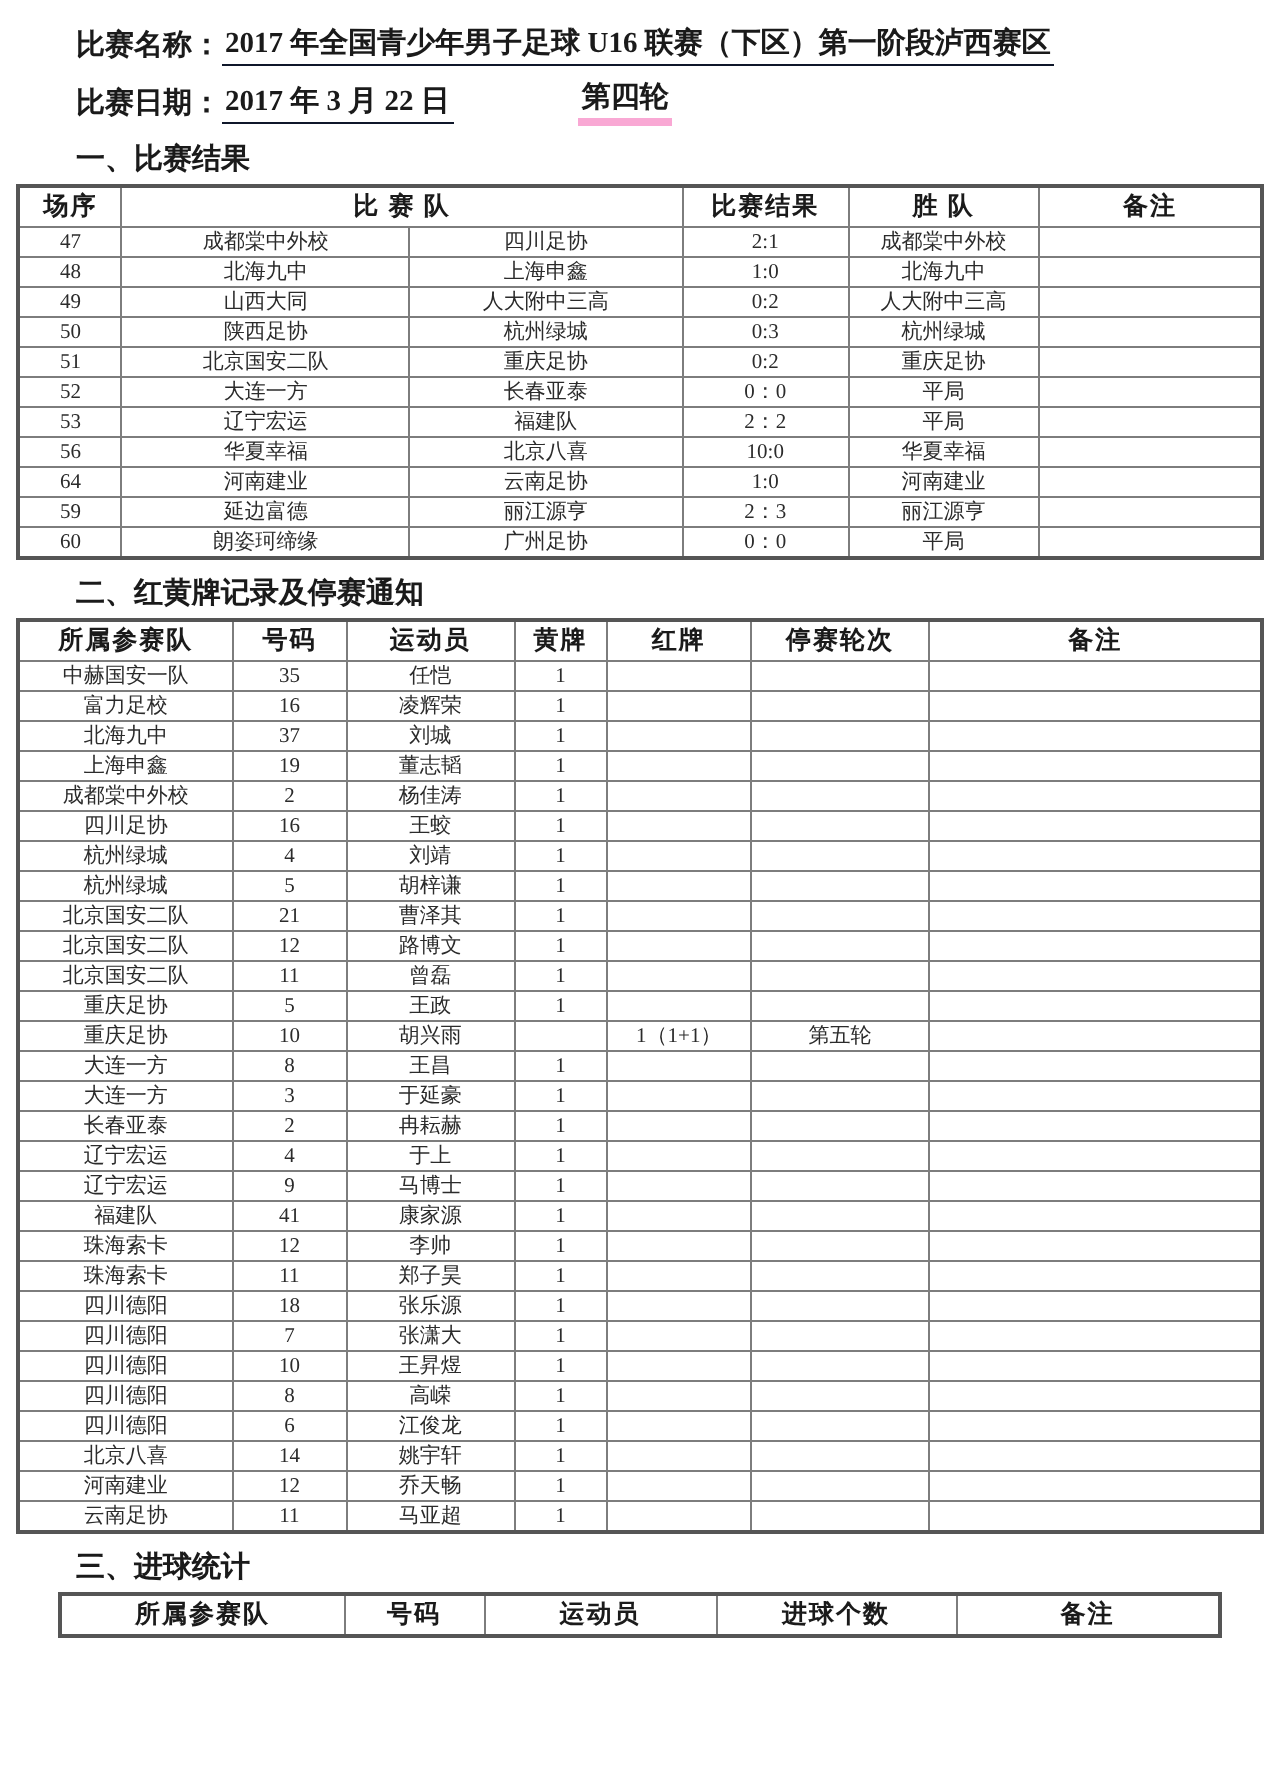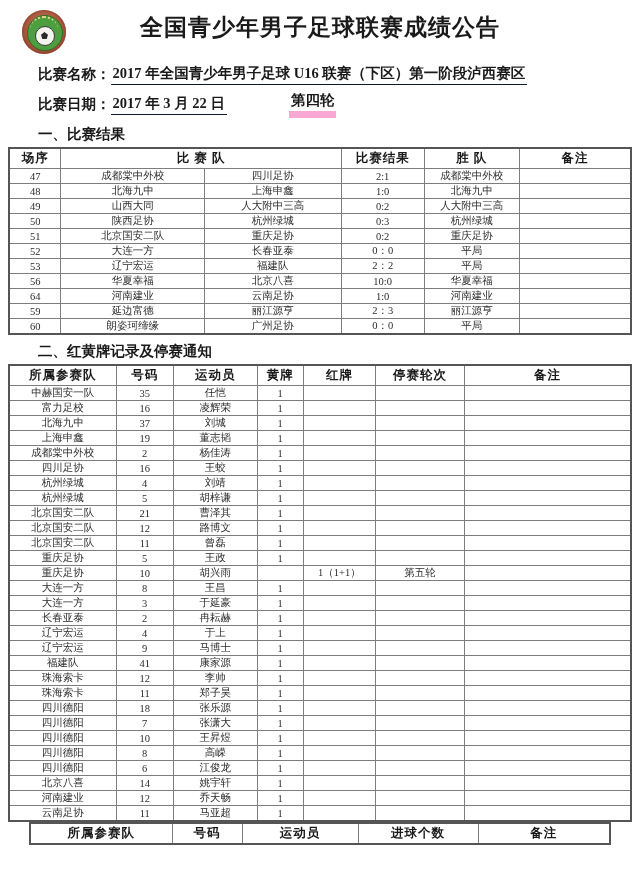--- a/index.html
+++ b/index.html
@@ -94,21 +94,21 @@
   }
   .meta-label {
     white-space: nowrap;
   }
   .meta-value {
     border-bottom: 1px solid #0f172a;
     padding: 0 2px 1px 2px;
     white-space: nowrap;
   }
   .meta-round {
-    border-bottom: 7px solid #f9a8d4;
+    border-bottom: 4px solid #f9a8d4;
     padding: 0 2px 1px 2px;
     margin-left: 62px;
     white-space: nowrap;
   }
 
   
   .section-title {
     font-size: 14.5px;
     font-weight: bold;
     margin: 7px 0 3px 30px;
@@ -143,29 +143,20 @@
   }
   table.grid {
     border: 2px solid #555;
   }
 </style>
 </head>
 <body>
 
 <div class="page">
 
-  <div class="header">
-    <div class="logo">
-      <div class="ring"></div>
-      <div class="inner"></div>
-      <div class="arc"></div>
-      <div class="ball"></div>
-    </div>
-    <div class="doc-title">全国青少年男子足球联赛成绩公告</div>
-  </div>
 
   <div class="meta-line">
     <span class="meta-label">比赛名称：</span>
     <span class="meta-value">2017 年全国青少年男子足球 U16 联赛（下区）第一阶段泸西赛区</span>
   </div>
 
   <div class="meta-line">
     <span class="meta-label">比赛日期：</span>
     <span class="meta-value">2017 年 3 月 22 日</span>
     <span class="meta-round">第四轮</span>
@@ -564,20 +555,21 @@
           <td>11</td>
           <td>马亚超</td>
           <td>1</td>
           <td></td>
           <td></td>
           <td></td>
         </tr>
       </tbody>
   </table>
 
+  <div class="section-title">三、进球统计</div>
 
   <table class="grid" id="goals-table">
     <colgroup>
       <col style="width:142px">
       <col style="width:70px">
       <col style="width:116px">
       <col style="width:120px">
       <col style="width:132px">
     </colgroup>
     <thead>

